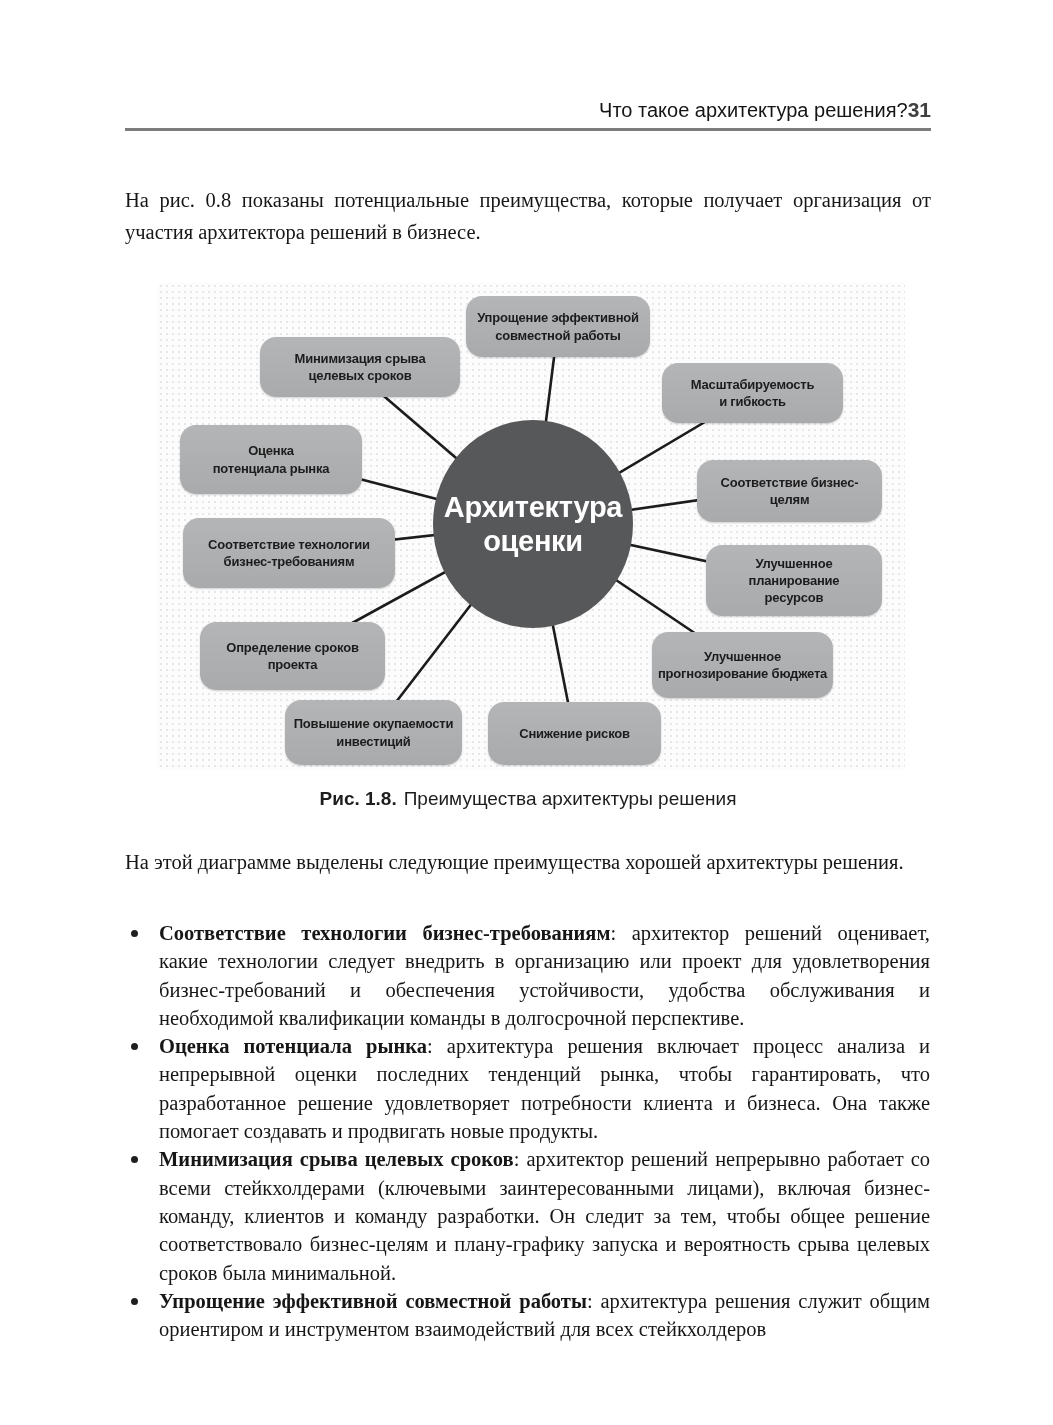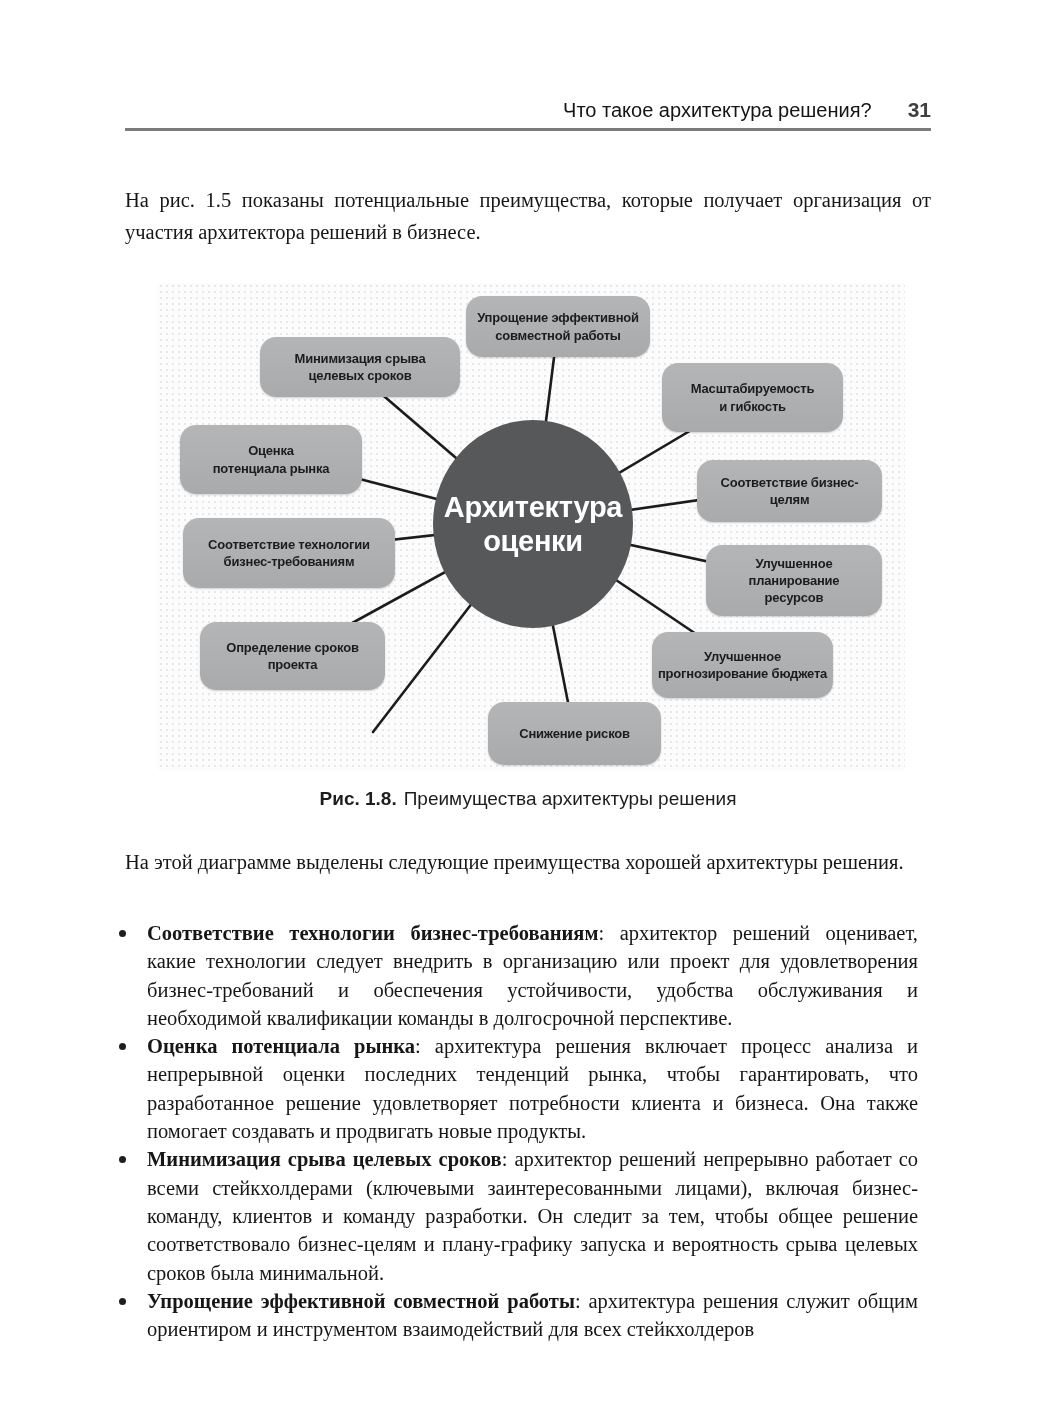--- a/index.html
+++ b/index.html
@@ -4,21 +4,21 @@
 <style>
   html,body{margin:0;padding:0;background:#e9e9e9;}
   .page{
     position:relative;width:1053px;height:1425px;background:#ffffff;
     margin:0 auto;overflow:hidden;
     font-family:"Liberation Serif", serif;color:#181818;
   }
   
   .runhead{
     position:absolute;top:98px;left:125px;width:806px;
-    display:flex;justify-content:flex-end;align-items:baseline;gap:36px;
+    display:flex;justify-content:flex-end;align-items:baseline;
     font-family:"Liberation Sans", sans-serif;
     text-align:right;
   }
   .runhead-title{font-size:20px;color:#151515;}
   .runhead-num{font-size:21px;font-weight:700;color:#404040;}
   .rule{position:absolute;top:128px;left:125px;width:806px;height:3px;background:#7c7c7c;}
   
   .para{
     position:absolute;left:125px;width:806px;margin:0;
     font-size:20.5px;line-height:32px;text-align:justify;color:#161616;
@@ -50,21 +50,21 @@
     background:var(--center-fill,#57585a);color:#ffffff;
     font-size:29px;font-weight:700;line-height:1.18;letter-spacing:-0.3px;
   }
   
   .caption{
     position:absolute;left:125px;top:788px;width:806px;text-align:center;
     font-family:"Liberation Sans", sans-serif;font-size:19px;color:#1d1d1d;
   }
   .cap-label{font-weight:700;margin-right:7px;}
   
-  .bullets{position:absolute;left:112px;top:919px;width:806px;}
+  .bullets{position:absolute;left:124px;top:919px;width:806px;}
   .bullet{
     position:relative;padding-left:35px;margin:0;
     font-size:20.5px;line-height:28.3px;text-align:justify;color:#161616;
   }
   .bullet::before{
     content:"";position:absolute;left:7px;top:11px;width:7px;height:7px;
     border-radius:50%;background:#1f1f1f;
   }
   .term{font-weight:700;}
 </style>
@@ -72,21 +72,21 @@
 <body>
 
 <div class="page">
 
   <header class="runhead">
     <span class="runhead-title">Что такое архитектура решения?</span>
     <span class="runhead-num">31</span>
   </header>
   <div class="rule"></div>
 
-  <p class="para intro">На рис. 1.5 показаны потенциальные преимущества, которые получает организация от участия архитектора решений в бизнесе.</p>
+  <p class="para intro">На рис. 0.8 показаны потенциальные преимущества, которые получает организация от участия архитектора решений в бизнесе.</p>
 
   <figure class="diagram">
     <svg class="links" viewBox="0 0 747 487">
       <g stroke="#1c1c1c" stroke-width="2.6" stroke-linecap="round">
         <line x1="375" y1="241" x2="400" y2="43"></line>
         <line x1="375" y1="241" x2="192" y2="84"></line>
         <line x1="375" y1="241" x2="594" y2="111"></line>
         <line x1="375" y1="241" x2="113" y2="173"></line>
         <line x1="375" y1="241" x2="631" y2="204"></line>
         <line x1="375" y1="241" x2="116" y2="270"></line>
@@ -98,34 +98,36 @@
       </g>
     </svg>
 
     <div class="node center">Архитектура
 оценки</div>
 
     <div class="node bubble" style="left:308px;top:13px;width:184px;height:61px;">Упрощение эффективной
 совместной работы</div>
     <div class="node bubble" style="left:102px;top:54px;width:200px;height:60px;">Минимизация срыва
 целевых сроков</div>
-    <div class="node bubble" style="left:504px;top:80px;width:181px;height:69px;">Масштабируемость
+    <div class="node bubble" style="left:504px;top:80px;width:181px;height:60px;">Масштабируемость
 и гибкость</div>
     <div class="node bubble" style="left:22px;top:142px;width:182px;height:69px;">Оценка
 потенциала рынка</div>
     <div class="node bubble" style="left:539px;top:177px;width:185px;height:62px;">Соответствие бизнес-целям</div>
     <div class="node bubble" style="left:25px;top:235px;width:212px;height:70px;">Соответствие технологии
 бизнес-требованиям</div>
     <div class="node bubble" style="left:548px;top:262px;width:176px;height:71px;">Улучшенное
 планирование
 ресурсов</div>
     <div class="node bubble" style="left:42px;top:339px;width:185px;height:68px;">Определение сроков
 проекта</div>
     <div class="node bubble" style="left:494px;top:349px;width:181px;height:66px;">Улучшенное
 прогнозирование бюджета</div>
+    <div class="node bubble" style="left:127px;top:417px;width:177px;height:65px;">Повышение окупаемости
+инвестиций</div>
     <div class="node bubble" style="left:330px;top:419px;width:173px;height:63px;">Снижение рисков</div>
   </figure>
 
   <div class="caption">
     <span class="cap-label">Рис. 1.8.</span><span class="cap-text">Преимущества архитектуры решения</span>
   </div>
 
   <p class="para after">На этой диаграмме выделены следующие преимущества хорошей архитектуры решения.</p>
 
   <div class="bullets">

